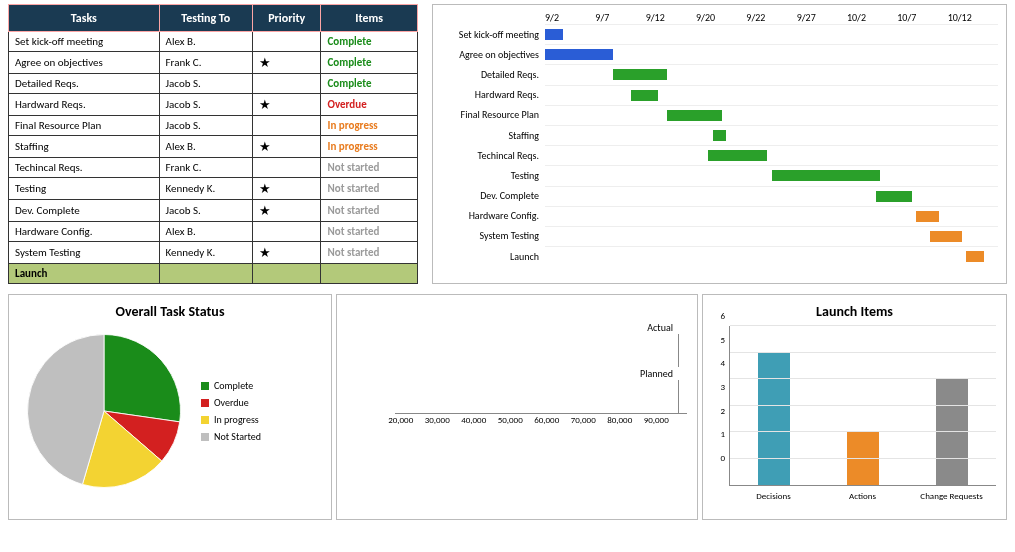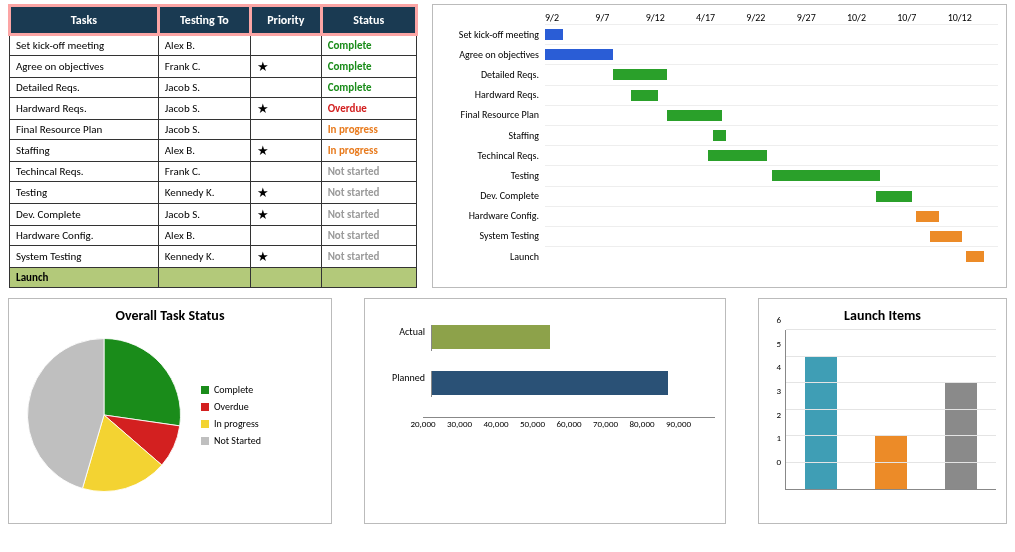--- a/index.html
+++ b/index.html
@@ -8,21 +8,21 @@
     font-size: 11px;
     background: #fff;
     width: 1015px;
     height: 552px;
     overflow: hidden;
   }
   .top-row { display: flex; gap: 14px; padding: 4px 8px 0 8px; }
   .task-table { border: 1px solid #1a3a52; border-collapse: collapse; width: 410px; }
   .task-table th {
     background: #1a3a52; color: #fff; font-weight: bold;
-    padding: 6px 4px; border: 3px solid #fca5a5; font-size: 12px;
+    padding: 6px 4px; border: 1px solid #fca5a5; font-size: 12px;
   }
   .task-table td {
     border: 1px solid #333; padding: 3px 6px; text-align: left;
     height: 20px; font-size: 11px;
   }
   .task-table td.task-name { text-align: left; padding-left: 6px; }
   .row-launch td { background: #b3c97a; font-weight: bold; }
   .status-complete { color: #1a8c1a; font-weight: bold; }
   .status-overdue { color: #d32020; font-weight: bold; }
   .status-inprog { color: #e87b1e; font-weight: bold; }
@@ -32,58 +32,58 @@
   .gantt-header { display: flex; margin-left: 108px; font-size: 10px; }
   .gantt-header span { flex: 1; text-align: left; }
   .gantt-body { position: relative; }
   .gantt-row { display: flex; align-items: center; height: 20.2px; }
   .gantt-label { width: 108px; text-align: right; padding-right: 6px; font-size: 10px; }
   .gantt-track { flex: 1; position: relative; height: 100%; border-top: 1px solid #eee; }
   .gantt-bar { position: absolute; height: 11px; top: 4px; }
   .bar-blue { background: #2a5dd6; }
   .bar-green { background: #2aa02a; }
   .bar-orange { background: #ec8b28; }
-  .bottom-row { display: flex; gap: 32px; padding: 10px 8px 0 8px; }
+  .bottom-row { display: flex; gap: 4px; padding: 10px 8px 0 8px; }
   .panel { border: 1px solid #bbb; padding: 8px 10px; }
   .panel-title { font-weight: bold; font-size: 14px; text-align: center; margin-bottom: 6px; }
   .panel-pie { width: 324px; height: 226px; position: relative; }
   .pie-wrap { display: flex; align-items: center; gap: 12px; }
   .pie-legend { font-size: 10px; }
   .pie-legend div { display: flex; align-items: center; gap: 5px; margin: 4px 0; }
   .swatch { width: 8px; height: 8px; display: inline-block; }
   .panel-budget { width: 362px; height: 226px; }
   .panel-pending { flex: 1; height: 226px; }
   .hbar-chart { padding: 18px 8px 0 8px; }
-  .hbar-row { display: flex; align-items: flex-start; height: 46px; }
+  .hbar-row { display: flex; align-items: flex-end; height: 46px; flex-direction: column; }
   .hbar-label { width: 48px; font-size: 10px; text-align: right; padding-right: 6px; }
   .hbar-track { flex: 1; height: 26px; border-left: 1px solid #888; position: relative; }
   .hbar-bar { height: 24px; }
   .hbar-axis { display: flex; margin-left: 48px; font-size: 9px; border-top: 1px solid #888; }
-  .hbar-axis span { flex: 1; text-align: center; transform: translateX(-50%); }
+  .hbar-axis span { flex: 1; text-align: right; transform: translateX(-50%); }
   .vbar-chart { display: flex; height: 160px; position: relative; padding-left: 16px; }
   .vbar-yaxis { position: absolute; left: 0; top: 0; bottom: 18px; width: 14px; }
   .vbar-yaxis span { position: absolute; right: 2px; font-size: 9px; transform: translateY(-50%); }
   .vbar-plot { flex: 1; border-left: 1px solid #888; border-bottom: 1px solid #888; display: flex; align-items: flex-end; justify-content: space-around; position: relative; margin-bottom: 0; }
   .vbar-grid { position: absolute; left: 0; right: 0; border-top: 1px solid #e4e4e4; }
   .vbar { width: 32px; }
   .vbar-labels { display: flex; margin-left: 16px; justify-content: space-around; font-size: 9px; padding-top: 4px; }
   .vbar-labels span { flex:1; text-align:center; }
 </style>
 </head>
 <body>
 
 <div class="top-row">
 
   <table class="task-table">
     <thead>
         <tr id="task-head-row">
           <th>Tasks</th>
           <th>Testing To</th>
           <th>Priority</th>
-          <th>Status</th>
+          <th>Items</th>
         </tr>
       </thead>
     <tbody id="task-body">
         <tr>
           <td class="task-name">Set kick-off meeting</td>
           <td>Alex B.</td>
           <td><span class="star"></span></td>
           <td class="status-complete">Complete</td>
         </tr>
         <tr>
@@ -153,21 +153,21 @@
           <td></td>
         </tr>
       </tbody>
   </table>
 
   <div class="gantt-panel">
     <div class="gantt-header" id="gantt-header">
         <span>9/2</span>
         <span>9/7</span>
         <span>9/12</span>
-        <span>4/17</span>
+        <span>9/20</span>
         <span>9/22</span>
         <span>9/27</span>
         <span>10/2</span>
         <span>10/7</span>
         <span>10/12</span>
       </div>
     <div class="gantt-body" id="gantt-body">
         <div class="gantt-row">
           <div class="gantt-label">Set kick-off meeting</div>
           <div class="gantt-track">
@@ -320,14 +320,19 @@
           <div class="vbar-grid" style="bottom: 33.3333%;"></div>
           <div class="vbar-grid" style="bottom: 50%;"></div>
           <div class="vbar-grid" style="bottom: 66.6667%;"></div>
           <div class="vbar-grid" style="bottom: 83.3333%;"></div>
           <div class="vbar-grid" style="bottom: 100%;"></div>
           <div class="vbar" style="height: 83.3333%; background: rgb(63, 158, 181);"></div>
           <div class="vbar" style="height: 33.3333%; background: rgb(236, 139, 40);"></div>
           <div class="vbar" style="height: 66.6667%; background: rgb(138, 138, 138);"></div>
         </div>
     </div>
+    <div class="vbar-labels" id="pending-labels">
+        <span>Decisions</span>
+        <span>Actions</span>
+        <span>Change Requests</span>
+      </div>
   </div>
 </div>
 
 </body></html>

